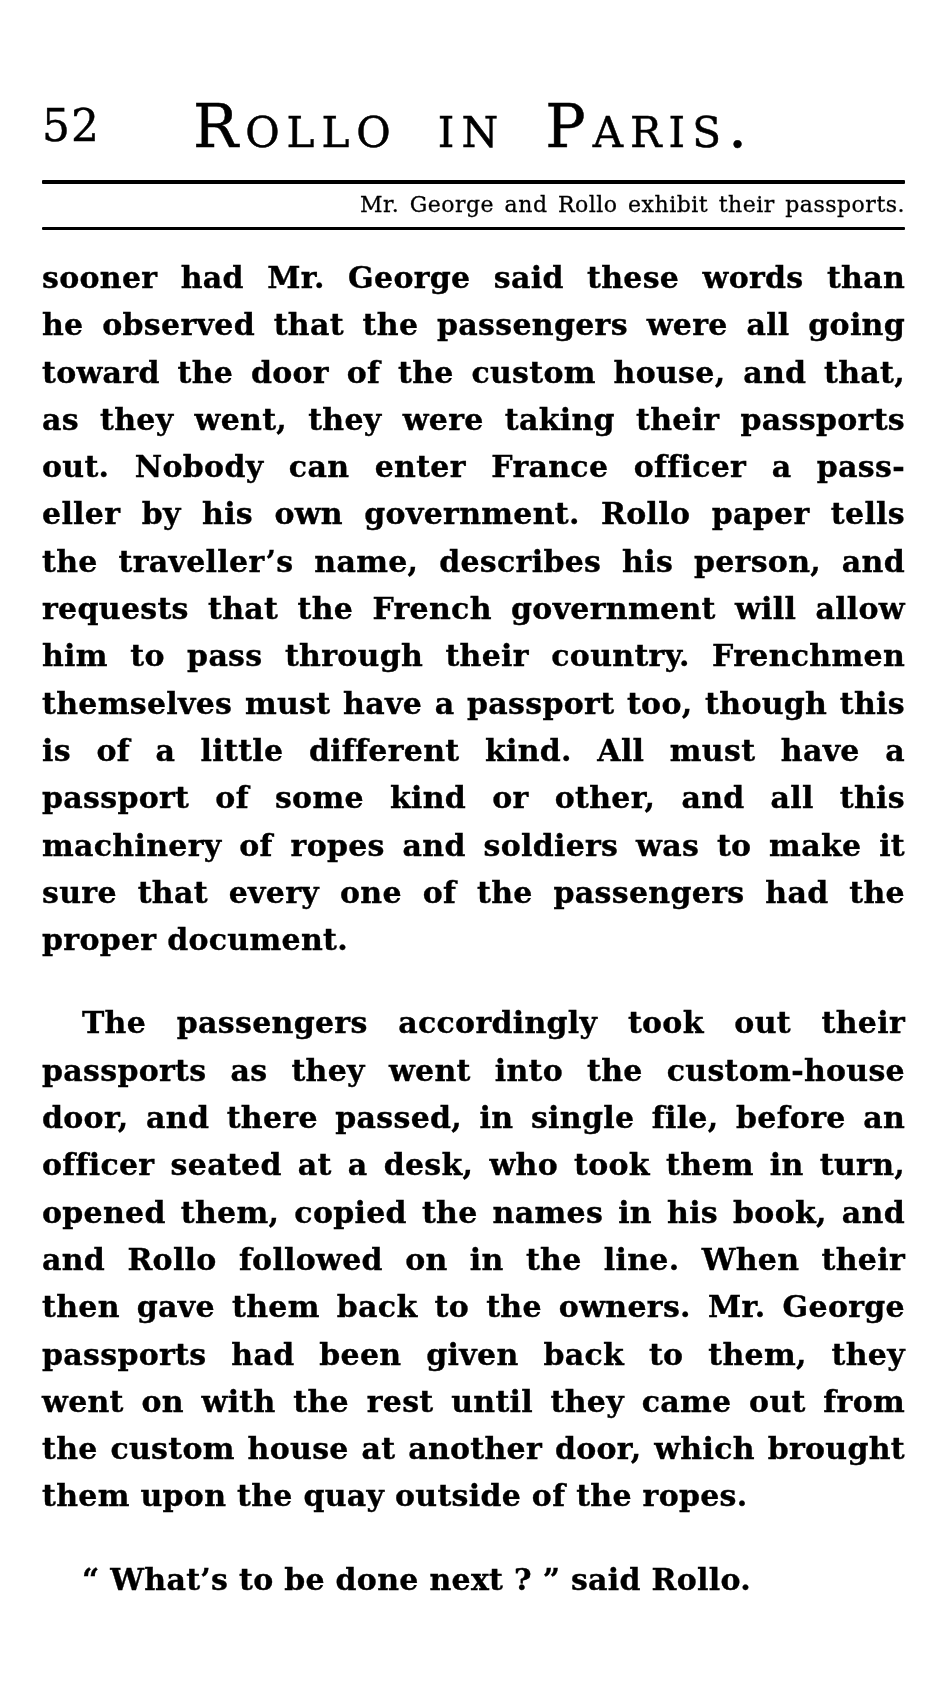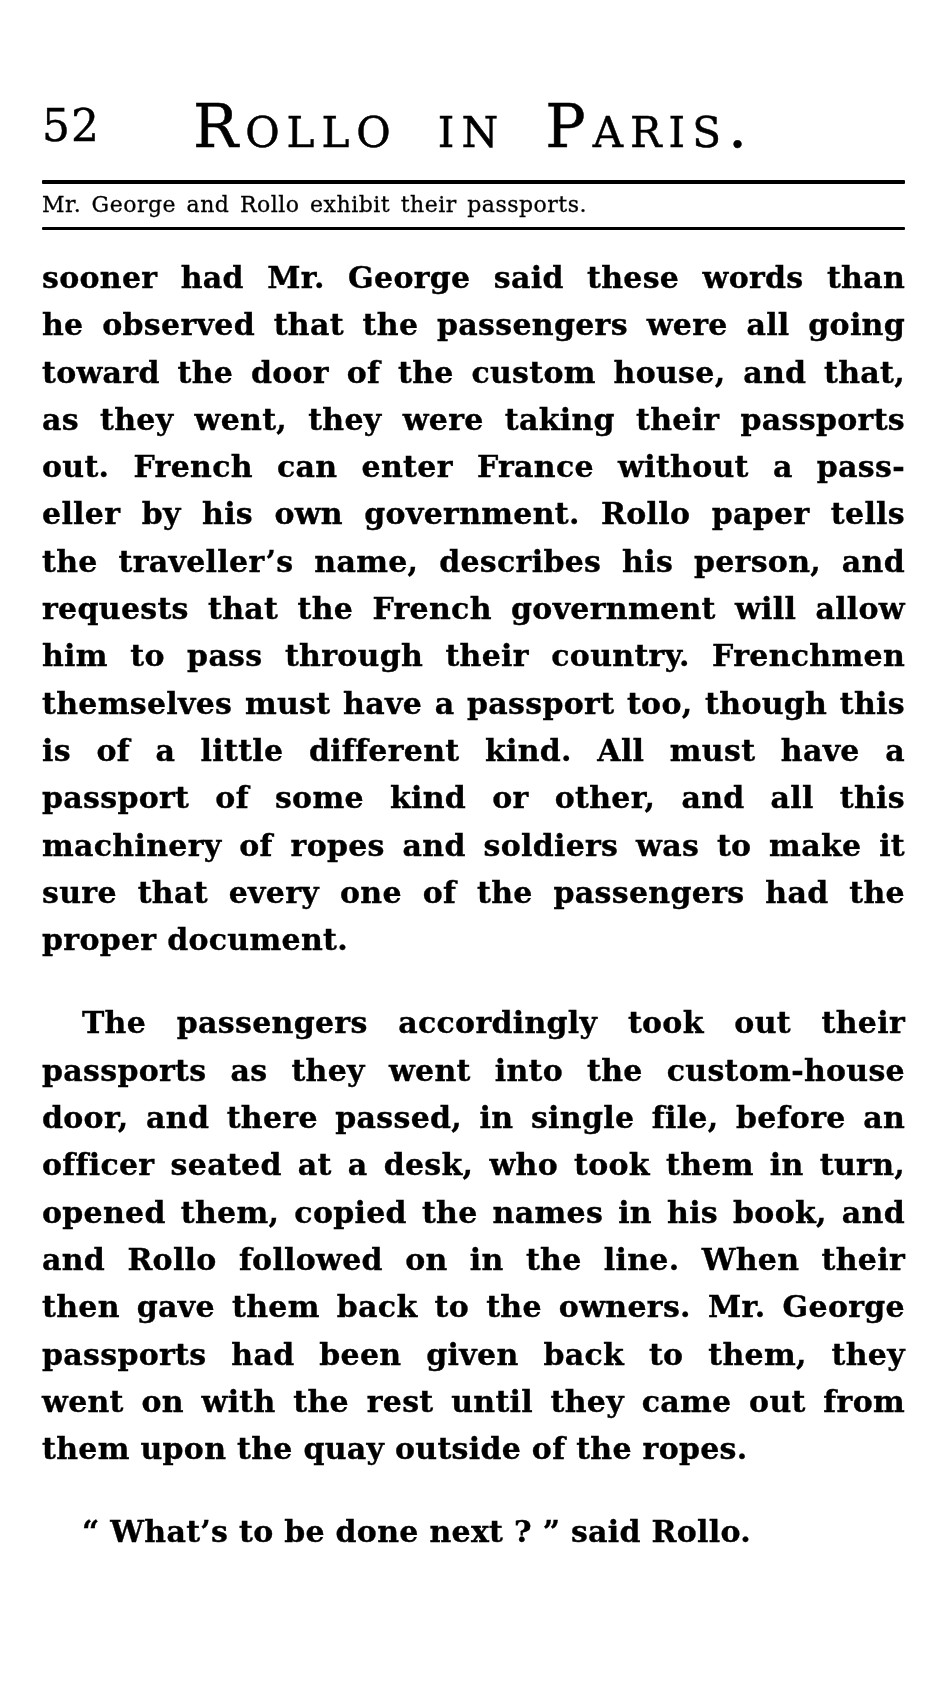--- a/index.html
+++ b/index.html
@@ -45,21 +45,21 @@
   .rule {
     background: #000000;
     border-radius: 1px;
   }
   .rule-thick {
     height: 4px;
     margin-top: 20px;
   }
   .running-header {
     margin-top: 6px;
-    text-align: left;
+    text-align: right;
     font-size: 22px;
     line-height: 30px;
     letter-spacing: 0.5px;
     word-spacing: 3px;
     -webkit-text-stroke: 0.3px #000;
   }
   .rule-thin {
     height: 3px;
     margin-top: 7px;
   }
@@ -98,36 +98,37 @@
 
   <div class="running-header">Mr. George and Rollo exhibit their passports.</div>
 
   <div class="rule rule-thin"></div>
 
   <div class="page-body">
       <div class="line">sooner had Mr. George said these words than</div>
       <div class="line">he observed that the passengers were all going</div>
       <div class="line">toward the door of the custom house, and that,</div>
       <div class="line">as they went, they were taking their passports</div>
-      <div class="line">out. French can enter France without a pass-</div>
+      <div class="line">out. Nobody can enter France officer a pass-</div>
       <div class="line">eller by his own government. Rollo paper tells</div>
       <div class="line">the traveller’s name, describes his person, and</div>
       <div class="line">requests that the French government will allow</div>
       <div class="line">him to pass through their country. Frenchmen</div>
       <div class="line">themselves must have a passport too, though this</div>
       <div class="line">is of a little different kind. All must have a</div>
       <div class="line">passport of some kind or other, and all this</div>
       <div class="line">machinery of ropes and soldiers was to make it</div>
       <div class="line">sure that every one of the passengers had the</div>
       <div class="line last">proper document.</div>
       <div class="line indent">The passengers accordingly took out their</div>
       <div class="line">passports as they went into the custom-house</div>
       <div class="line">door, and there passed, in single file, before an</div>
       <div class="line">officer seated at a desk, who took them in turn,</div>
       <div class="line">opened them, copied the names in his book, and</div>
       <div class="line">and Rollo followed on in the line. When their</div>
       <div class="line">then gave them back to the owners. Mr. George</div>
       <div class="line">passports had been given back to them, they</div>
       <div class="line">went on with the rest until they came out from</div>
+      <div class="line">the custom house at another door, which brought</div>
       <div class="line last">them upon the quay outside of the ropes.</div>
       <div class="line last indent">“ What’s to be done next ? ” said Rollo.</div>
     </div>
 </div>
 
 </body></html>

